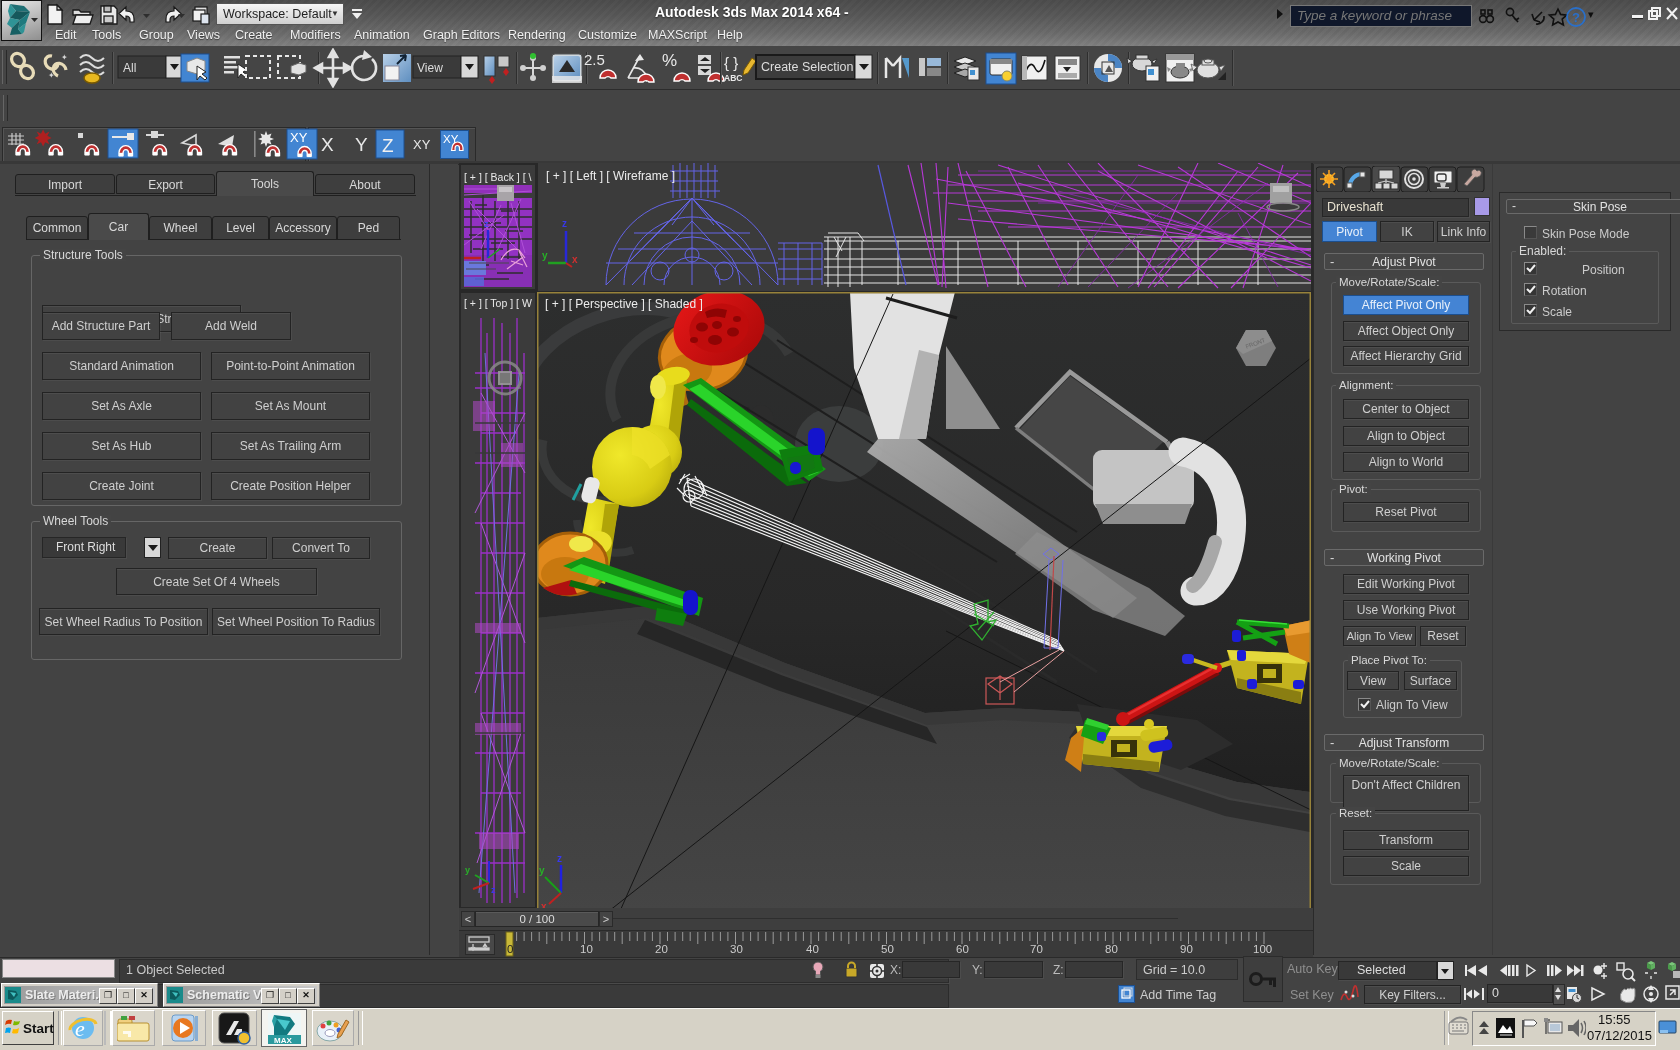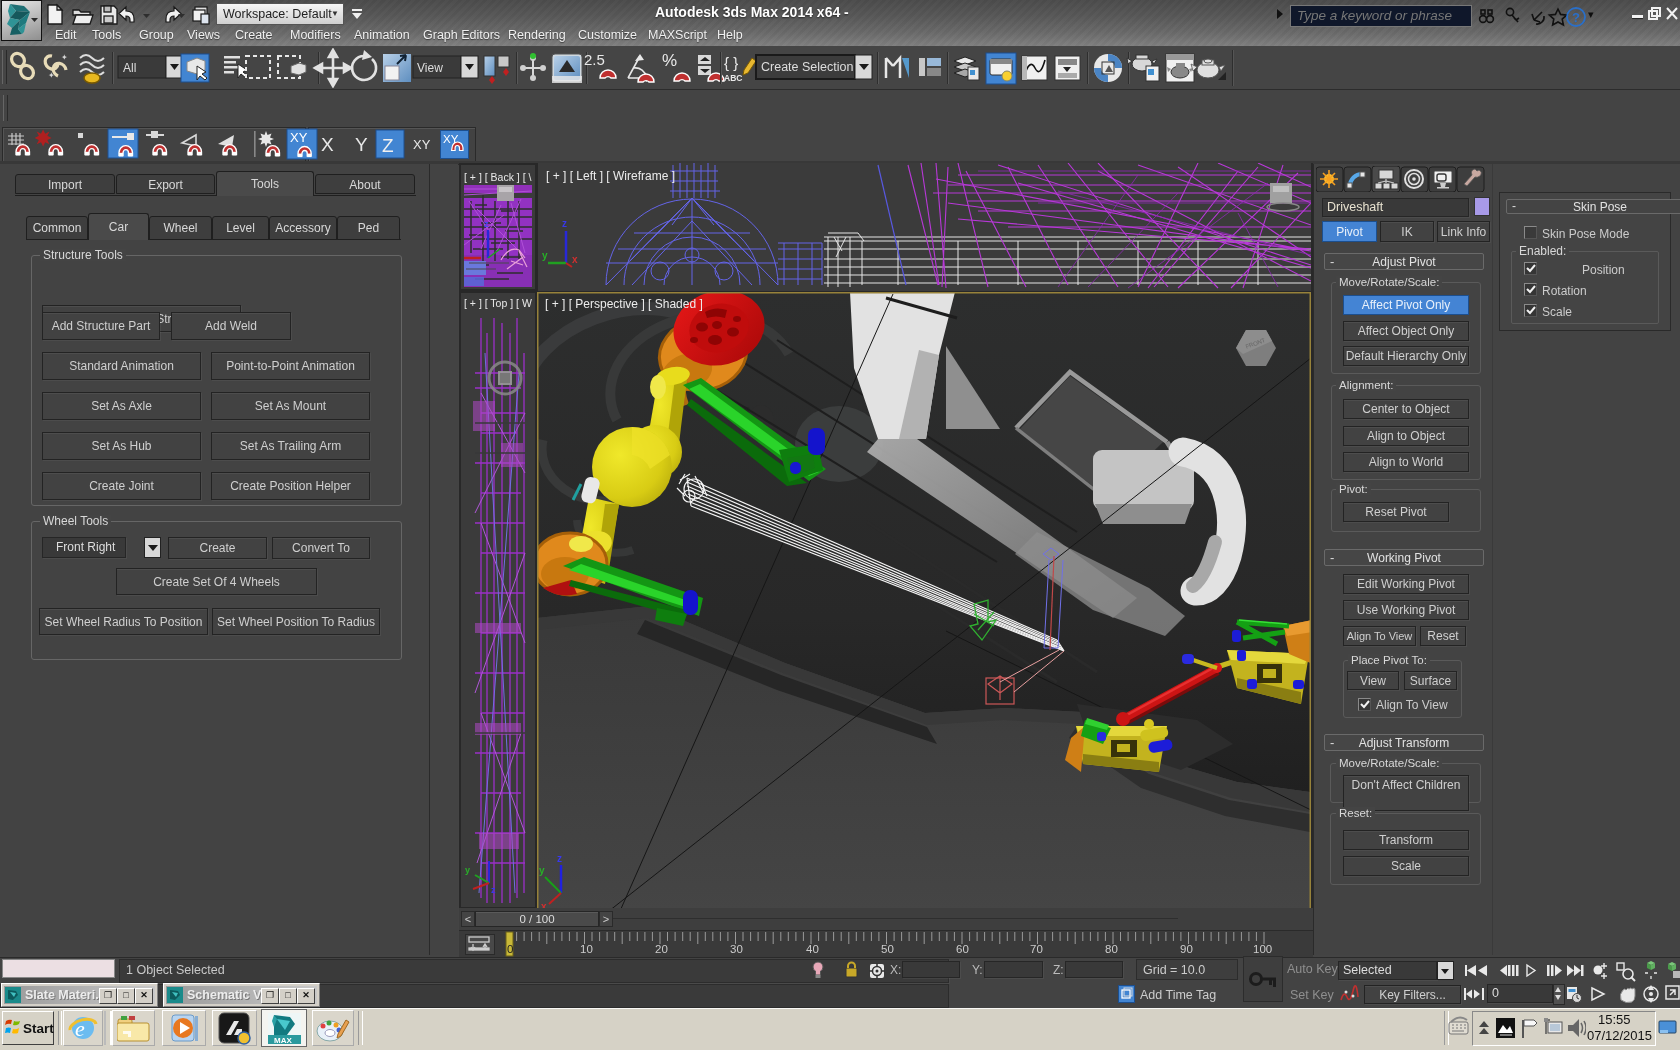--- a/index.html
+++ b/index.html
@@ -440,29 +440,29 @@
 <div class="btnb" style="left:1322px;top:221px;width:55px;height:21px;line-height:20px;">Pivot</div>
 <div class="btn" style="left:1380px;top:221px;width:54px;height:21px;line-height:20px;">IK</div>
 <div class="btn" style="left:1437px;top:221px;width:53px;height:21px;line-height:20px;">Link Info</div>
 
 <div class="roll" style="left:1324px;top:253px;width:160px;height:17px;line-height:16px;">Adjust Pivot</div>
 <div class="rollm" style="left:1330px;top:254px;">-</div>
 <div class="grp" style="left:1331px;top:282px;width:150px;height:92px;border-color:#5a5a5a;"></div>
 <div class="glb" style="left:1336px;top:276px;font-size:11.5px;">Move/Rotate/Scale:</div>
 <div class="btnb" style="left:1343px;top:295px;width:126px;height:20px;line-height:19px;">Affect Pivot Only</div>
 <div class="btn" style="left:1343px;top:321px;width:126px;height:20px;line-height:19px;">Affect Object Only</div>
-<div class="btn" style="left:1343px;top:346px;width:126px;height:20px;line-height:19px;">Default Hierarchy Only</div>
+<div class="btn" style="left:1343px;top:346px;width:126px;height:20px;line-height:19px;">Affect Hierarchy Grid</div>
 <div class="grp" style="left:1331px;top:385px;width:150px;height:95px;border-color:#5a5a5a;"></div>
 <div class="glb" style="left:1336px;top:379px;font-size:11.5px;">Alignment:</div>
 <div class="btn" style="left:1343px;top:399px;width:126px;height:20px;line-height:19px;">Center to Object</div>
 <div class="btn" style="left:1343px;top:426px;width:126px;height:20px;line-height:19px;">Align to Object</div>
 <div class="btn" style="left:1343px;top:452px;width:126px;height:20px;line-height:19px;">Align to World</div>
 <div class="grp" style="left:1331px;top:489px;width:150px;height:43px;border-color:#5a5a5a;"></div>
 <div class="glb" style="left:1336px;top:483px;font-size:11.5px;">Pivot:</div>
-<div class="btn" style="left:1343px;top:502px;width:106px;height:20px;line-height:19px;">Reset Pivot</div>
+<div class="btn" style="left:1343px;top:502px;width:126px;height:20px;line-height:19px;">Reset Pivot</div>
 
 <div class="roll" style="left:1324px;top:549px;width:160px;height:17px;line-height:16px;">Working Pivot</div>
 <div class="rollm" style="left:1330px;top:550px;">-</div>
 <div class="btn" style="left:1343px;top:574px;width:126px;height:20px;line-height:19px;">Edit Working Pivot</div>
 <div class="btn" style="left:1343px;top:600px;width:126px;height:20px;line-height:19px;">Use Working Pivot</div>
 <div class="btn" style="left:1343px;top:626px;width:73px;height:20px;line-height:19px;font-size:11px;">Align To View</div>
 <div class="btn" style="left:1420px;top:626px;width:46px;height:20px;line-height:19px;">Reset</div>
 <div class="grp" style="left:1343px;top:660px;width:119px;height:58px;border-color:#5a5a5a;"></div>
 <div class="glb" style="left:1348px;top:654px;font-size:11.5px;">Place Pivot To:</div>
 <div class="btn" style="left:1347px;top:671px;width:52px;height:19px;line-height:18px;">View</div>
@@ -976,21 +976,21 @@
 <div class="abs" style="left:1243px;top:956px;width:40px;height:46px;background:#3e3e3e;border:1px solid #2c2c2c;box-sizing:border-box;"><svg width="38" height="44">
         <g fill="#1c1c1c">
           <circle cx="12" cy="22" r="5.5" fill="none" stroke="#1c1c1c" stroke-width="3"></circle>
           <rect x="16" y="20.5" width="16" height="3"></rect>
           <rect x="25" y="23" width="3" height="5"></rect>
           <rect x="29" y="23" width="3" height="7"></rect>
         </g>
       </svg></div>
 <div class="abs" style="left:1287px;top:959px;width:56px;height:21px;color:#8f8f8f;font-size:12.5px;line-height:21px;white-space:nowrap;">Auto Key</div>
 <div class="abs" style="left:1290px;top:985px;width:56px;height:20px;color:#8f8f8f;font-size:12.5px;line-height:20px;white-space:nowrap;">Set Key</div>
-<div class="fld" style="left:1338px;top:961px;width:99px;height:19px;color:#ddd;font-size:12.5px;line-height:17px;padding-left:4px;">Selected</div>
+<div class="fld" style="left:1338px;top:961px;width:99px;height:19px;color:#ddd;font-size:12.5px;line-height:17px;padding-left:18px;">Selected</div>
 <div class="abs" style="left:1437px;top:961px;width:17px;height:19px;background:#d8d8d8;border:1px solid #222;box-sizing:border-box;">
       <div style="position:absolute;left:3px;top:7px;width:0;height:0;border-left:4.5px solid transparent;border-right:4.5px solid transparent;border-top:5.5px solid #1a1a1a;"></div>
     </div>
 <svg class="abs" style="left:1461px;top:959px;" width="219" height="23" viewBox="0 0 219 23">
  <g fill="#e8e8e8">
   <path d="M2,6 l0,11 2,0 0,-11z M13,6 l0,11 -9,-5.5z M24,6 l0,11 -9,-5.5z" transform="translate(2,0)"></path>
   <g transform="translate(38,0)">
           <path d="M8,6 l-7,5.5 7,5.5z"></path>
           <rect x="9" y="6" width="2.5" height="11"></rect>
           <rect x="13" y="6" width="2.5" height="11"></rect>

